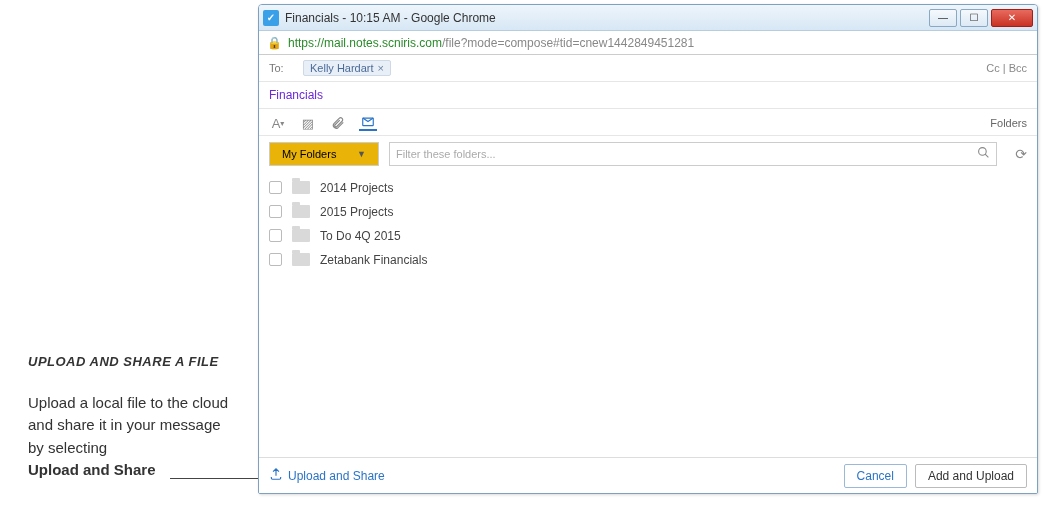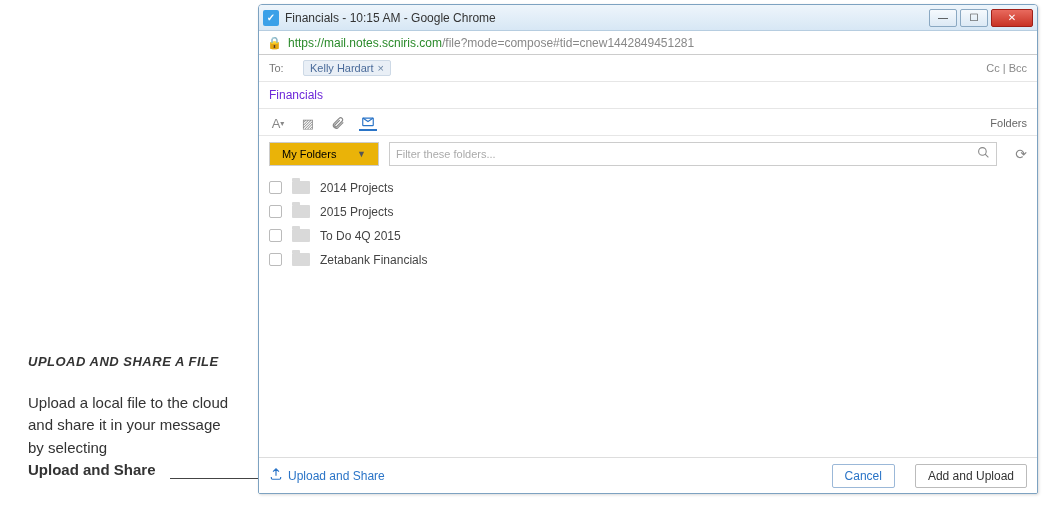--- a/index.html
+++ b/index.html
@@ -156,21 +156,21 @@
       background:#d9d9d9; border-radius:1px 1px 0 0;
     }
     .footer-bar {
       position:absolute; bottom:0; left:0; right:0;
       height:36px; border-top:1px solid #ddd;
       display:flex; align-items:center; padding:0 10px;
       background:#fff;
     }
     .upload-link { color:#2a74c7; font-size:12px; display:flex; align-items:center; gap:5px;}
     .upload-icon { font-size:13px; }
-    .footer-btns { margin-left:auto; display:flex; gap:20px;}
+    .footer-btns { margin-left:auto; display:flex; gap:8px;}
     .btn {
       border:1px solid #bbb; background:#fff; padding:4px 12px;
       font-size:12px; color:#333; border-radius:2px;
     }
     .btn.cancel { color:#2a74c7; border-color:#9bb8d8;}
   </style>
 </head>
 <body>
 
 <div class="left-text">

